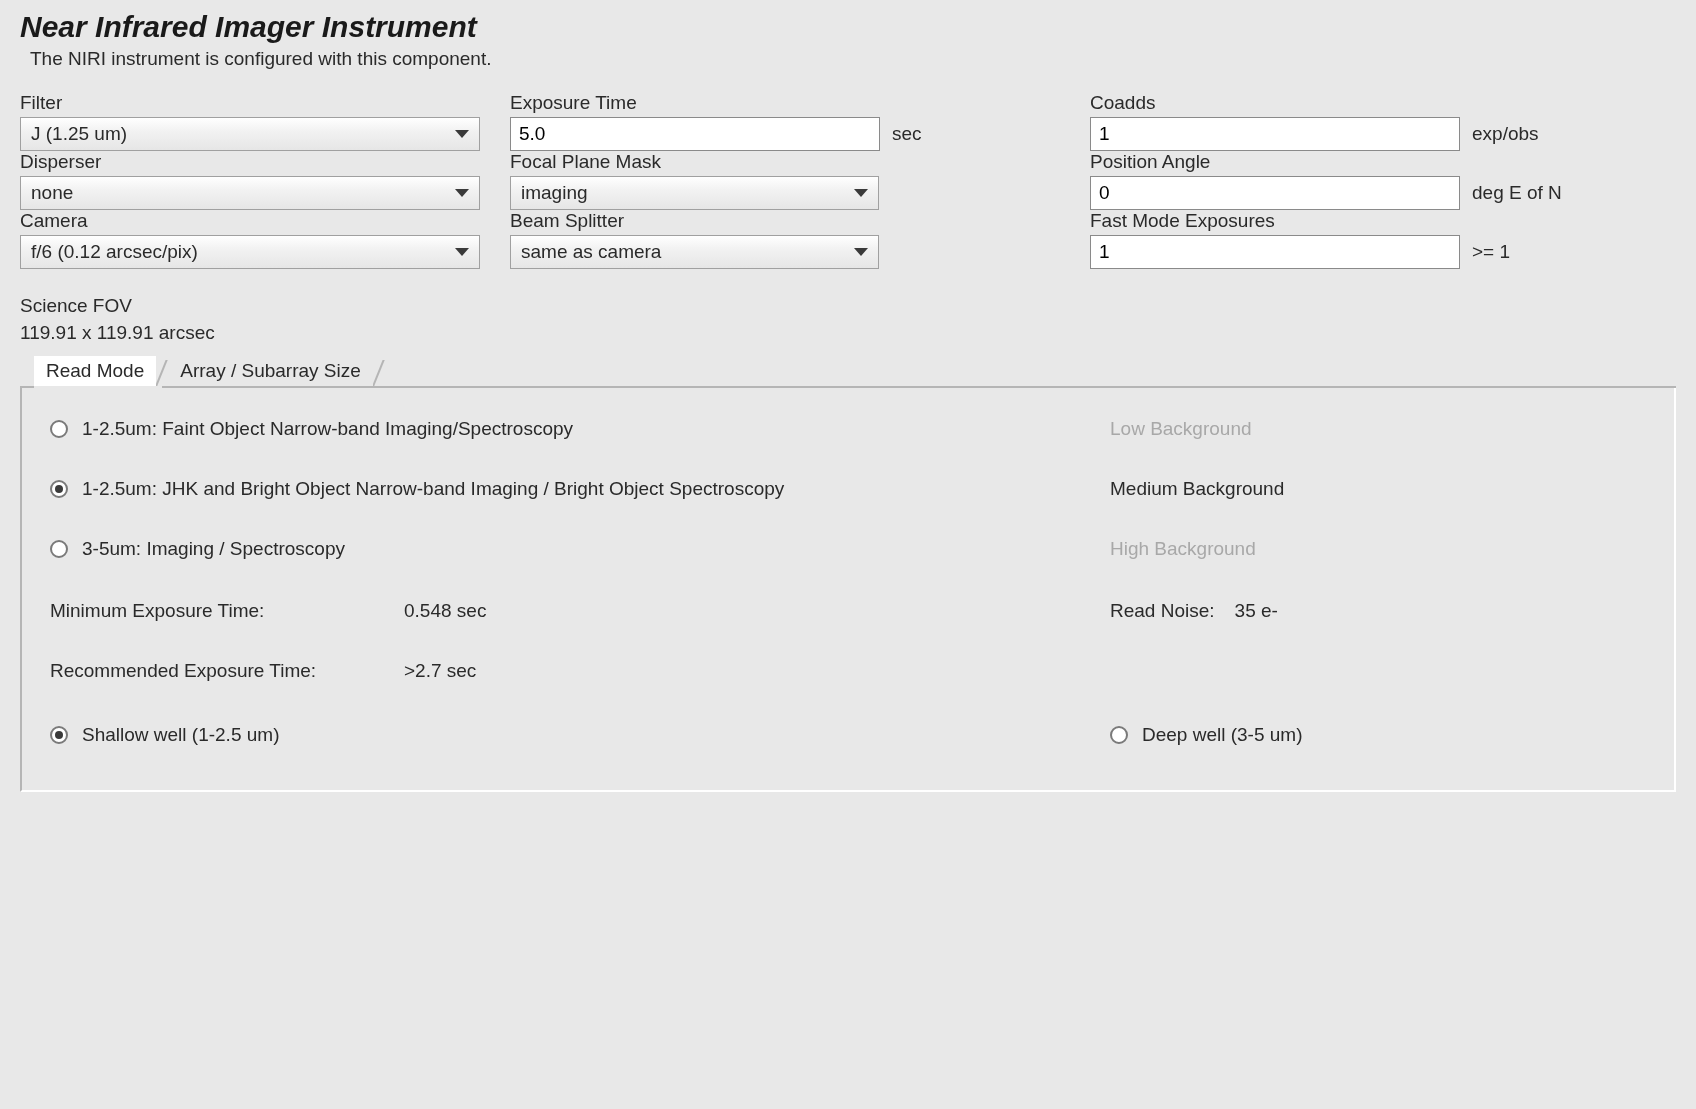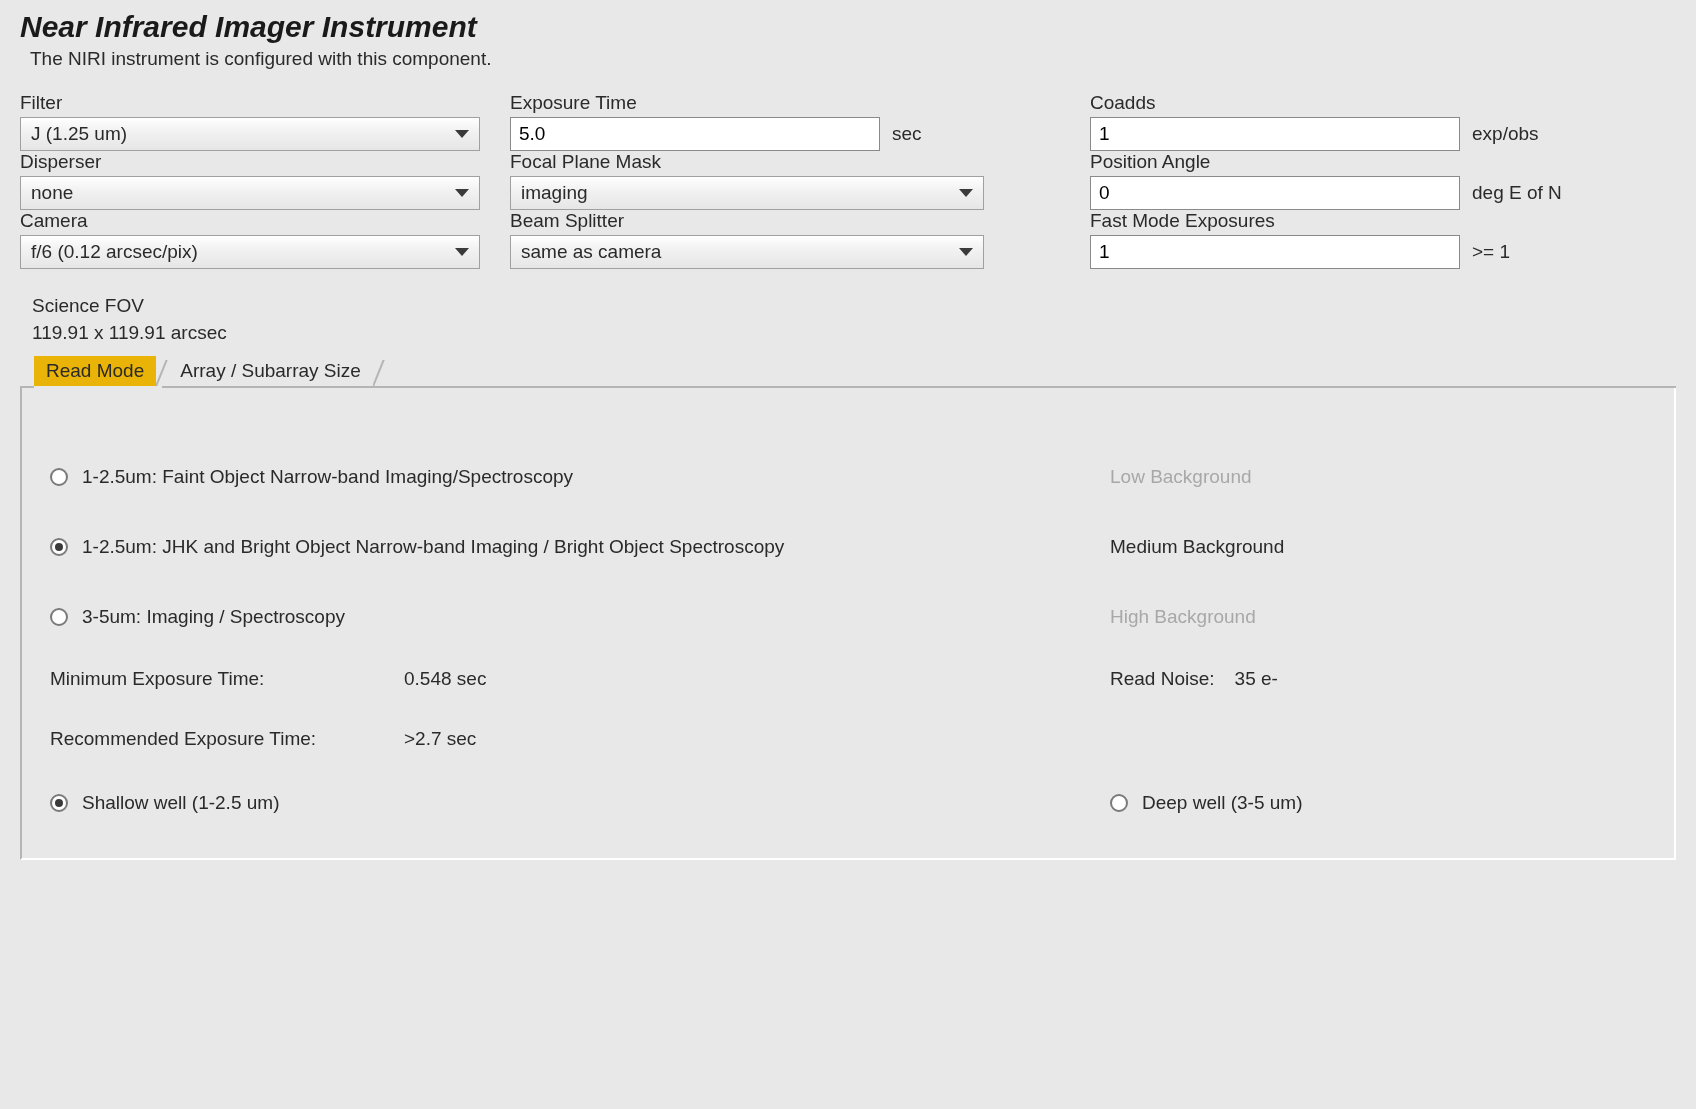--- a/index.html
+++ b/index.html
@@ -57,21 +57,21 @@
     .combo .arrow {
       position: absolute;
       right: 10px;
       width: 0;
       height: 0;
       border-left: 7px solid transparent;
       border-right: 7px solid transparent;
       border-top: 8px solid #3a3a3a;
     }
     .combo.narrow {
-      width: 474px;
+      width: 369px;
     }
     .row-inline {
       display: flex;
       align-items: center;
       gap: 12px;
     }
     .text-input {
       width: 370px;
       height: 34px;
       border: 1px solid #8a8a8a;
@@ -82,39 +82,38 @@
     }
     .unit {
       font-size: 19px;
       color: #2a2a2a;
     }
     .fov {
       margin-top: 24px;
       margin-bottom: 10px;
       font-size: 19px;
       line-height: 1.4;
-      margin-left: 12px;
     }
     .tabs-bar {
       display: flex;
       align-items: flex-end;
       border-bottom: none;
       margin-left: 14px;
     }
     .tab {
       padding: 4px 12px 4px 12px;
       font-size: 19px;
       position: relative;
       cursor: pointer;
       background: #e8e8e8;
       border-bottom: none;
       margin-right: 0;
     }
     .tab.active {
-      background: #eab308;
+      background: #ffffff;
       border-bottom: none;
       z-index: 2;
     }
     .tab-divider {
       width: 12px;
       height: 26px;
       position: relative;
       overflow: hidden;
     }
     .tab-divider::after {
@@ -149,21 +148,20 @@
       border-bottom: 2px solid #fff;
       background: #e8e8e8;
       padding: 30px 28px 44px 28px;
       position: relative;
     }
     .read-option {
       display: grid;
       grid-template-columns: 1060px auto;
       align-items: center;
       margin-bottom: 38px;
-      margin-top: 48px;
     }
     .radio-group {
       display: flex;
       align-items: center;
       gap: 14px;
       font-size: 19px;
       cursor: pointer;
     }
     .radio-circle {
       width: 18px;

